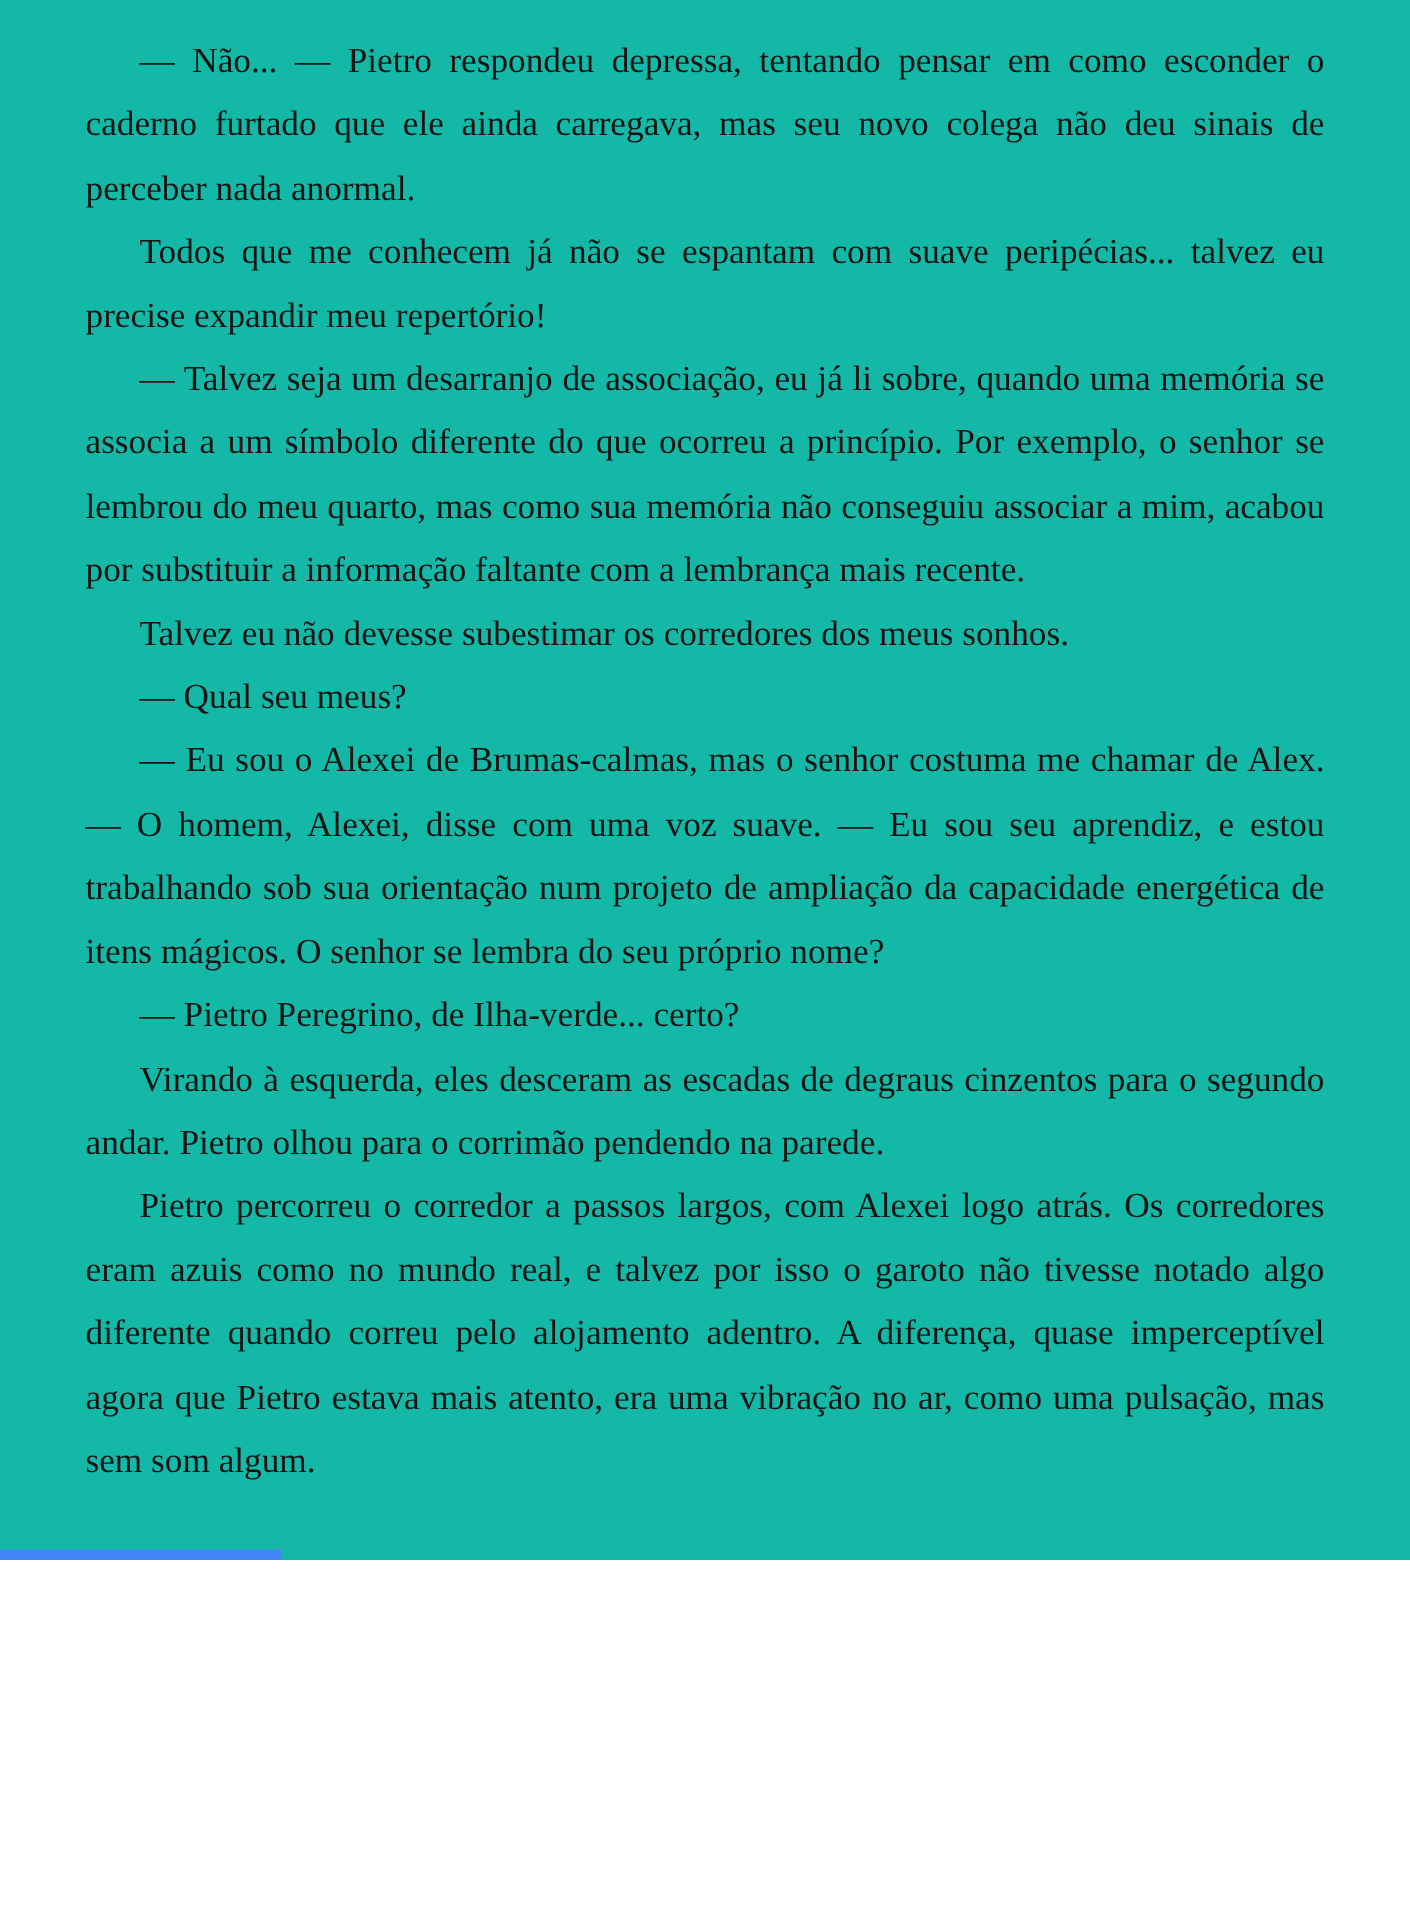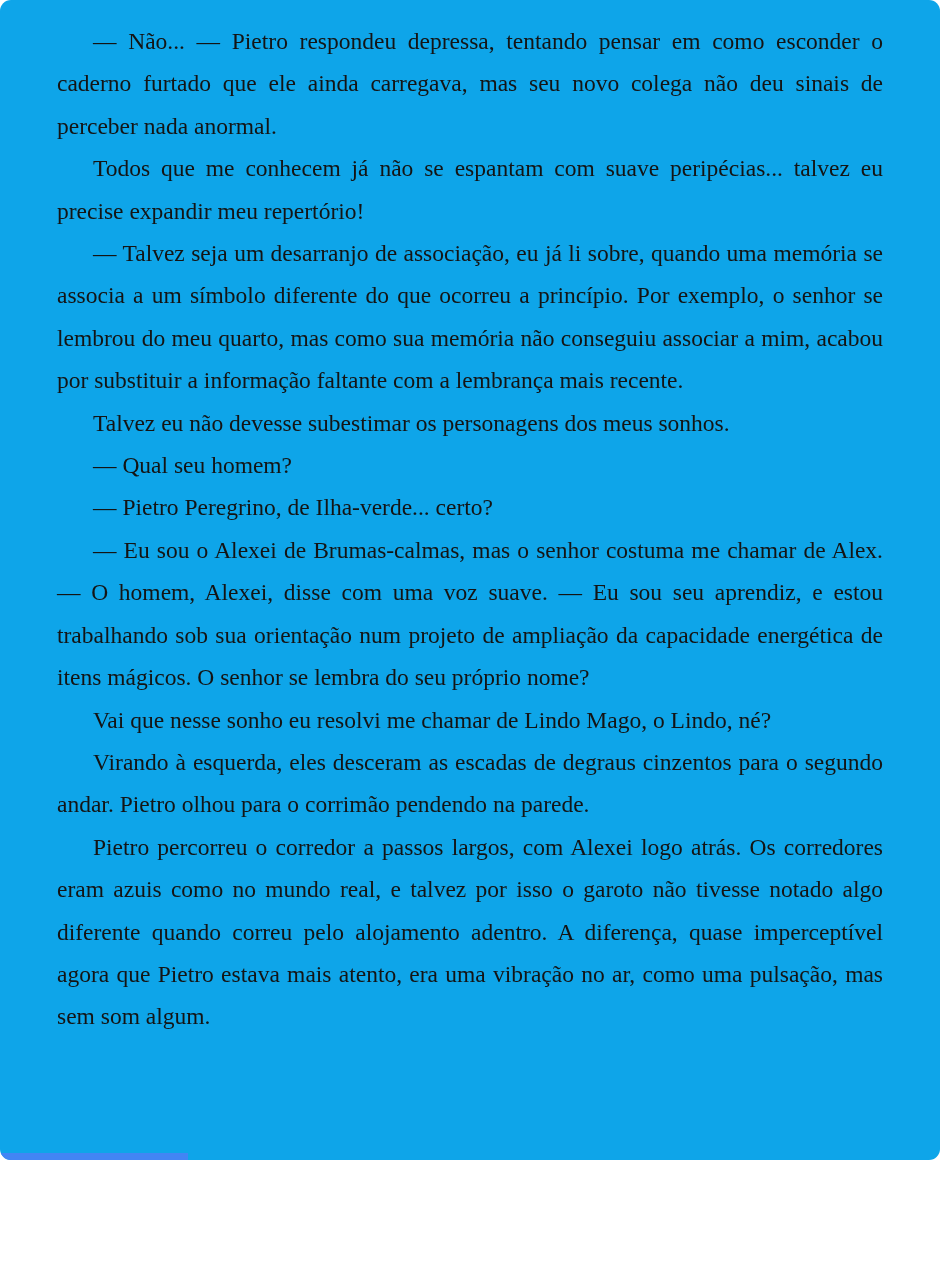--- a/index.html
+++ b/index.html
@@ -3,25 +3,24 @@
 <meta charset="utf-8">
 <style>
   html, body {
     margin: 0;
     padding: 0;
     background: #ffffff;
   }
   .book-page {
     position: relative;
     width: 940px;
-    height: 1160px;
-    background: #0ea5e9;
+    height: 1040px;
+    background: #14b8a6;
     overflow: hidden;
     font-family: "Liberation Serif", "DejaVu Serif", serif;
-    border-radius: 11px;
   }
   .text-area {
     position: absolute;
     top: 20px;
     left: 57px;
     right: 57px;
     color: #141414;
     font-size: 23.5px;
     line-height: 42.4px;
     text-align: justify;
@@ -57,25 +56,24 @@
 </style>
 </head>
 <body>
 
 <div class="book-page">
 
   <div class="text-area" id="text-area">
       <p>— Não... — Pietro respondeu depressa, tentando pensar em como esconder o caderno furtado que ele ainda carregava, mas seu novo colega não deu sinais de perceber nada anormal.</p>
       <p>Todos que me conhecem já não se espantam com suave peripécias... talvez eu precise expandir meu repertório!</p>
       <p>— Talvez seja um desarranjo de associação, eu já li sobre, quando uma memória se associa a um símbolo diferente do que ocorreu a princípio. Por exemplo, o senhor se lembrou do meu quarto, mas como sua memória não conseguiu associar a mim, acabou por substituir a informação faltante com a lembrança mais recente.</p>
-      <p>Talvez eu não devesse subestimar os personagens dos meus sonhos.</p>
-      <p>— Qual seu homem?</p>
+      <p>Talvez eu não devesse subestimar os corredores dos meus sonhos.</p>
+      <p>— Qual seu meus?</p>
+      <p>— Eu sou o Alexei de Brumas-calmas, mas o senhor costuma me chamar de Alex. — O homem, Alexei, disse com uma voz suave. — Eu sou seu aprendiz, e estou trabalhando sob sua orientação num projeto de ampliação da capacidade energética de itens mágicos. O senhor se lembra do seu próprio nome?</p>
       <p>— Pietro Peregrino, de Ilha-verde... certo?</p>
-      <p>— Eu sou o Alexei de Brumas-calmas, mas o senhor costuma me chamar de Alex. — O homem, Alexei, disse com uma voz suave. — Eu sou seu aprendiz, e estou trabalhando sob sua orientação num projeto de ampliação da capacidade energética de itens mágicos. O senhor se lembra do seu próprio nome?</p>
-      <p>Vai que nesse sonho eu resolvi me chamar de Lindo Mago, o Lindo, né?</p>
       <p>Virando à esquerda, eles desceram as escadas de degraus cinzentos para o segundo andar. Pietro olhou para o corrimão pendendo na parede.</p>
       <p>Pietro percorreu o corredor a passos largos, com Alexei logo atrás. Os corredores eram azuis como no mundo real, e talvez por isso o garoto não tivesse notado algo diferente quando correu pelo alojamento adentro. A diferença, quase imperceptível agora que Pietro estava mais atento, era uma vibração no ar, como uma pulsação, mas sem som algum.</p>
     </div>
 
   <div class="page-number">- 10 -</div>
 
   <div class="progress-track">
     <div class="progress-fill" id="progress-fill" style="width: 20%; background: rgb(66, 133, 244);"></div>
   </div>
 

